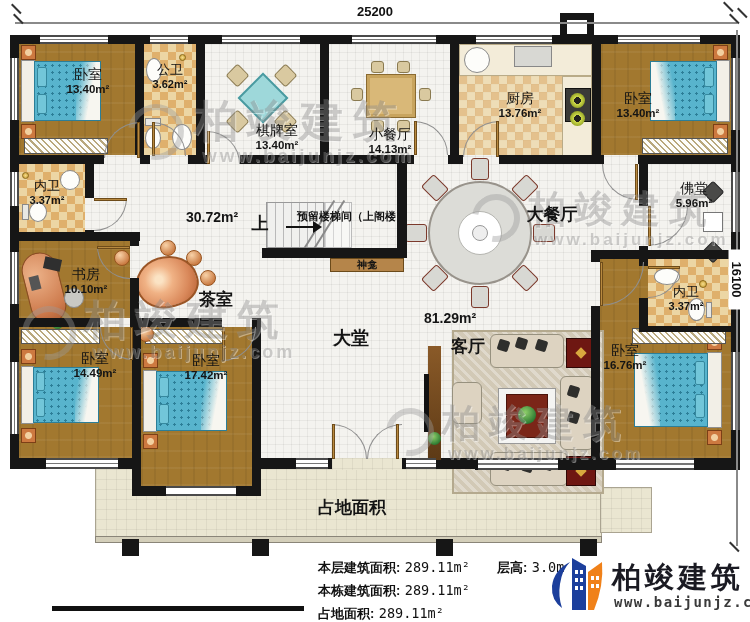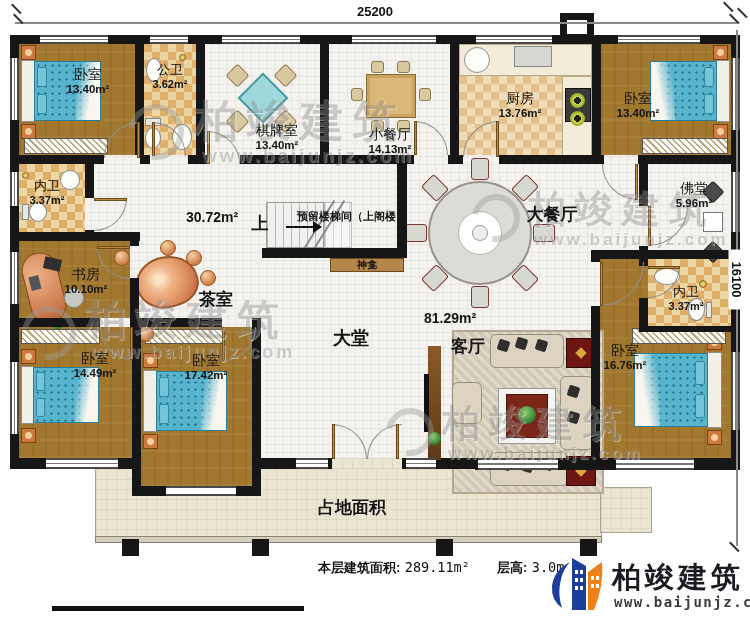--- a/index.html
+++ b/index.html
@@ -444,20 +444,22 @@
   <div class="rlabel big" style="left:352px;top:498px">占地面积</div>
   <div class="rlabel" style="left:212px;top:209px;font-size:14px;font-weight:bold">30.72m²</div>
   <div class="rlabel" style="left:450px;top:310px;font-size:14px;font-weight:bold">81.29m²</div>
   <div class="rlabel" style="left:352px;top:210px;font-size:11px;font-weight:bold">预留楼梯间（上阁楼）</div>
   <div class="rlabel" style="left:260px;top:214px;font-size:17px;font-weight:bold">上</div>
 
   <div class="abs" style="left:52px;top:606px;width:252px;height:5px;background:#111;z-index:9"></div>
 
   <div class="abs" style="left:318px;top:558px;z-index:9">
     <div style="margin-bottom:4px"><span class="tb-label">本层建筑面积:</span> <span class="tb-value">289.11m²</span></div>
+    <div style="margin-bottom:4px"><span class="tb-label">本栋建筑面积:</span> <span class="tb-value">289.11m²</span></div>
+    <div><span class="tb-label">占地面积:</span> <span class="tb-value">289.11m²</span></div>
   </div>
   <div class="abs" style="left:497px;top:558px;z-index:9">
     <span class="tb-label">层高:</span>
     <span class="tb-value">3.0m</span>
   </div>
 
   <div class="abs" style="left:544px;top:552px;width:64px;height:64px;z-index:9">
     <svg width="64" height="64" viewBox="0 0 64 64">
       <path d="M26 10 Q10 18 8 34 Q7 48 18 56 Q14 44 16 32 Q18 18 26 10 Z" fill="#1c3f9c"></path>
       <path d="M28 6 L42 14 L42 58 L28 58 Z" fill="#1c3f9c"></path>

